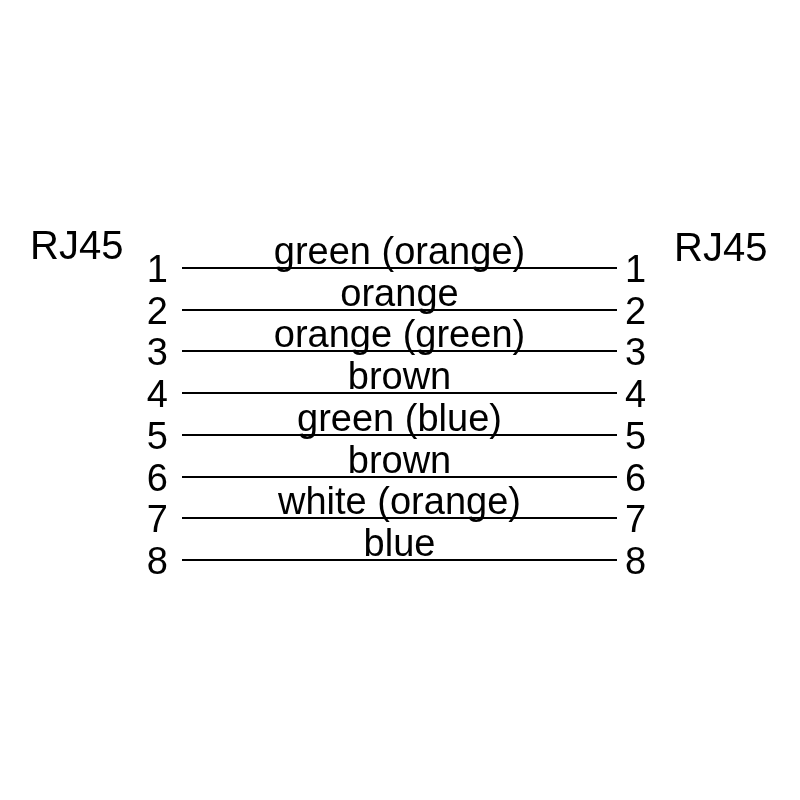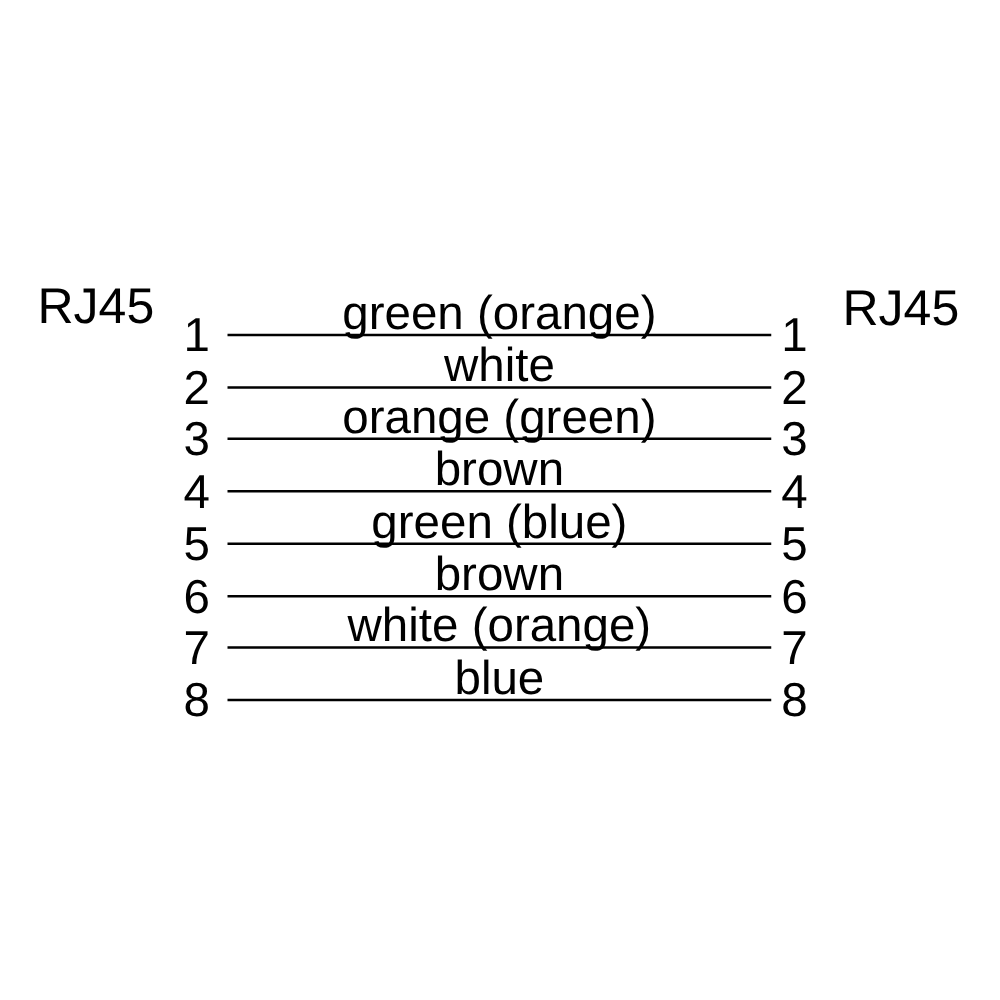--- a/index.html
+++ b/index.html
@@ -76,21 +76,21 @@
   <div id="rows">
   <div class="row" style="top: 268px;">
     <span class="pin pin-left">1</span>
     <span class="wire-label">green (orange)</span>
     <div class="wire-line"></div>
     <span class="pin pin-right">1</span>
   </div>
 
   <div class="row" style="top: 309.714px;">
     <span class="pin pin-left">2</span>
-    <span class="wire-label">white</span>
+    <span class="wire-label">orange</span>
     <div class="wire-line"></div>
     <span class="pin pin-right">2</span>
   </div>
 
   <div class="row" style="top: 351.428px;">
     <span class="pin pin-left">3</span>
     <span class="wire-label">orange (green)</span>
     <div class="wire-line"></div>
     <span class="pin pin-right">3</span>
   </div>

